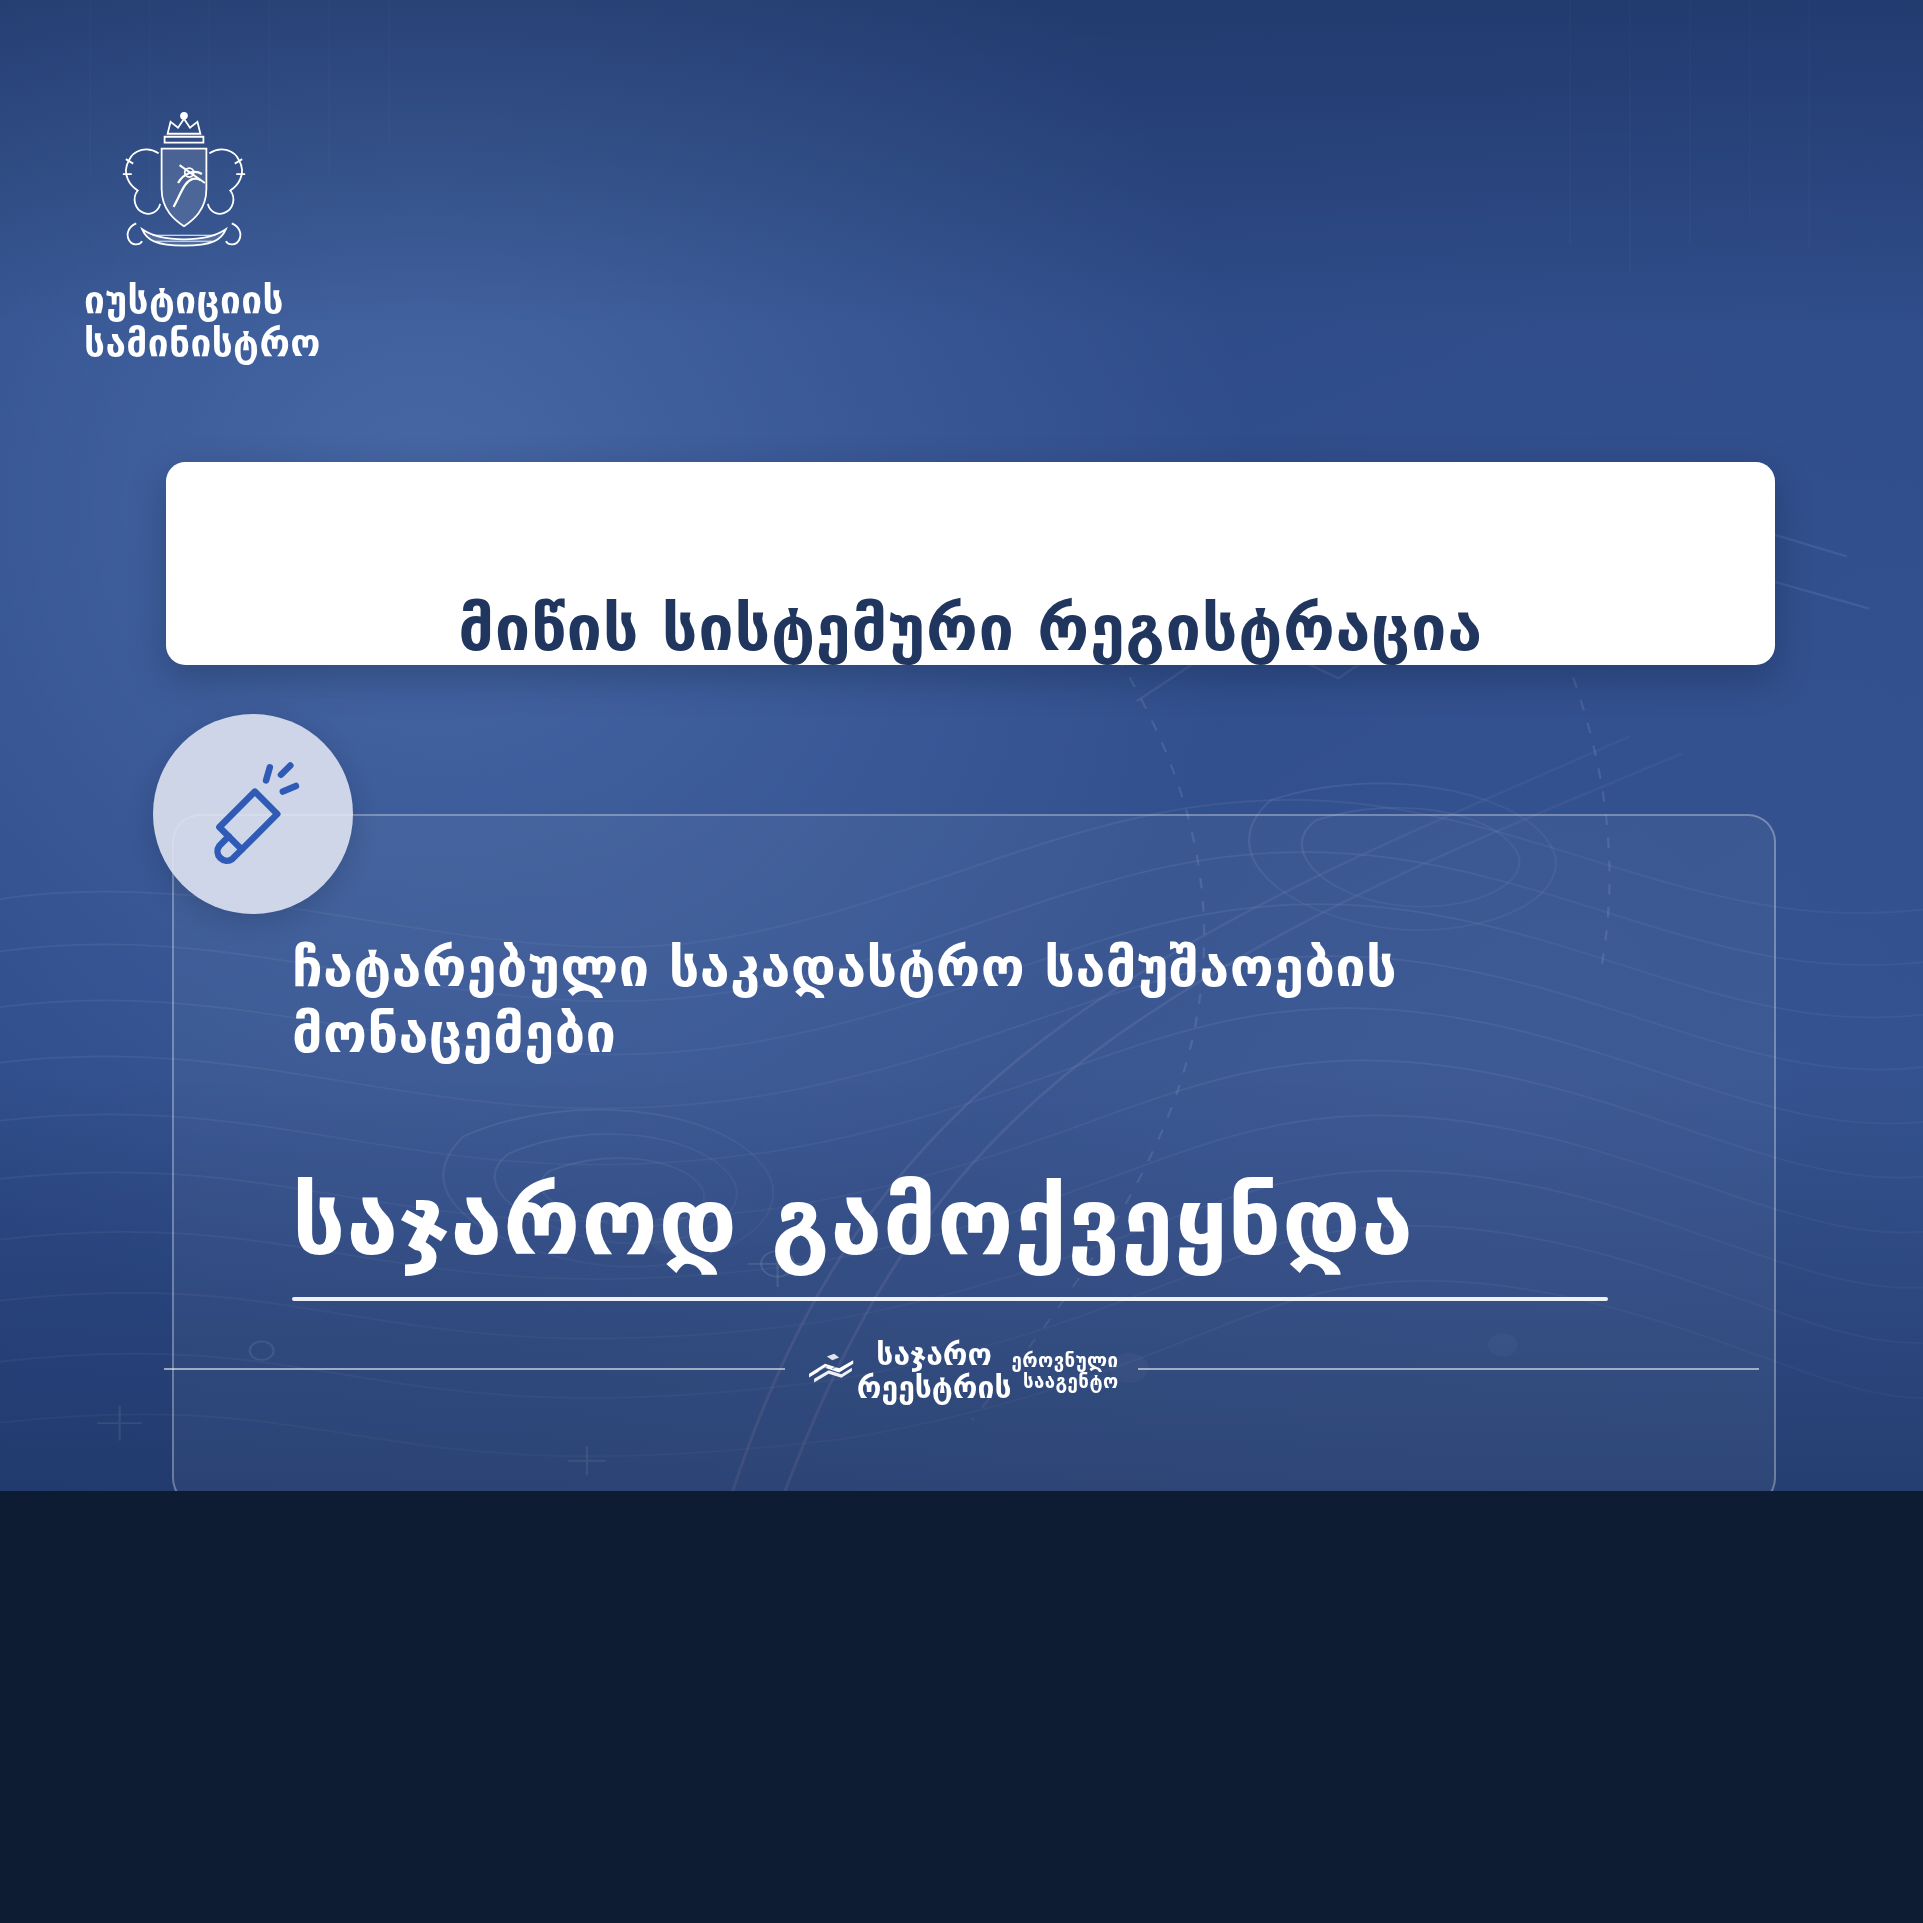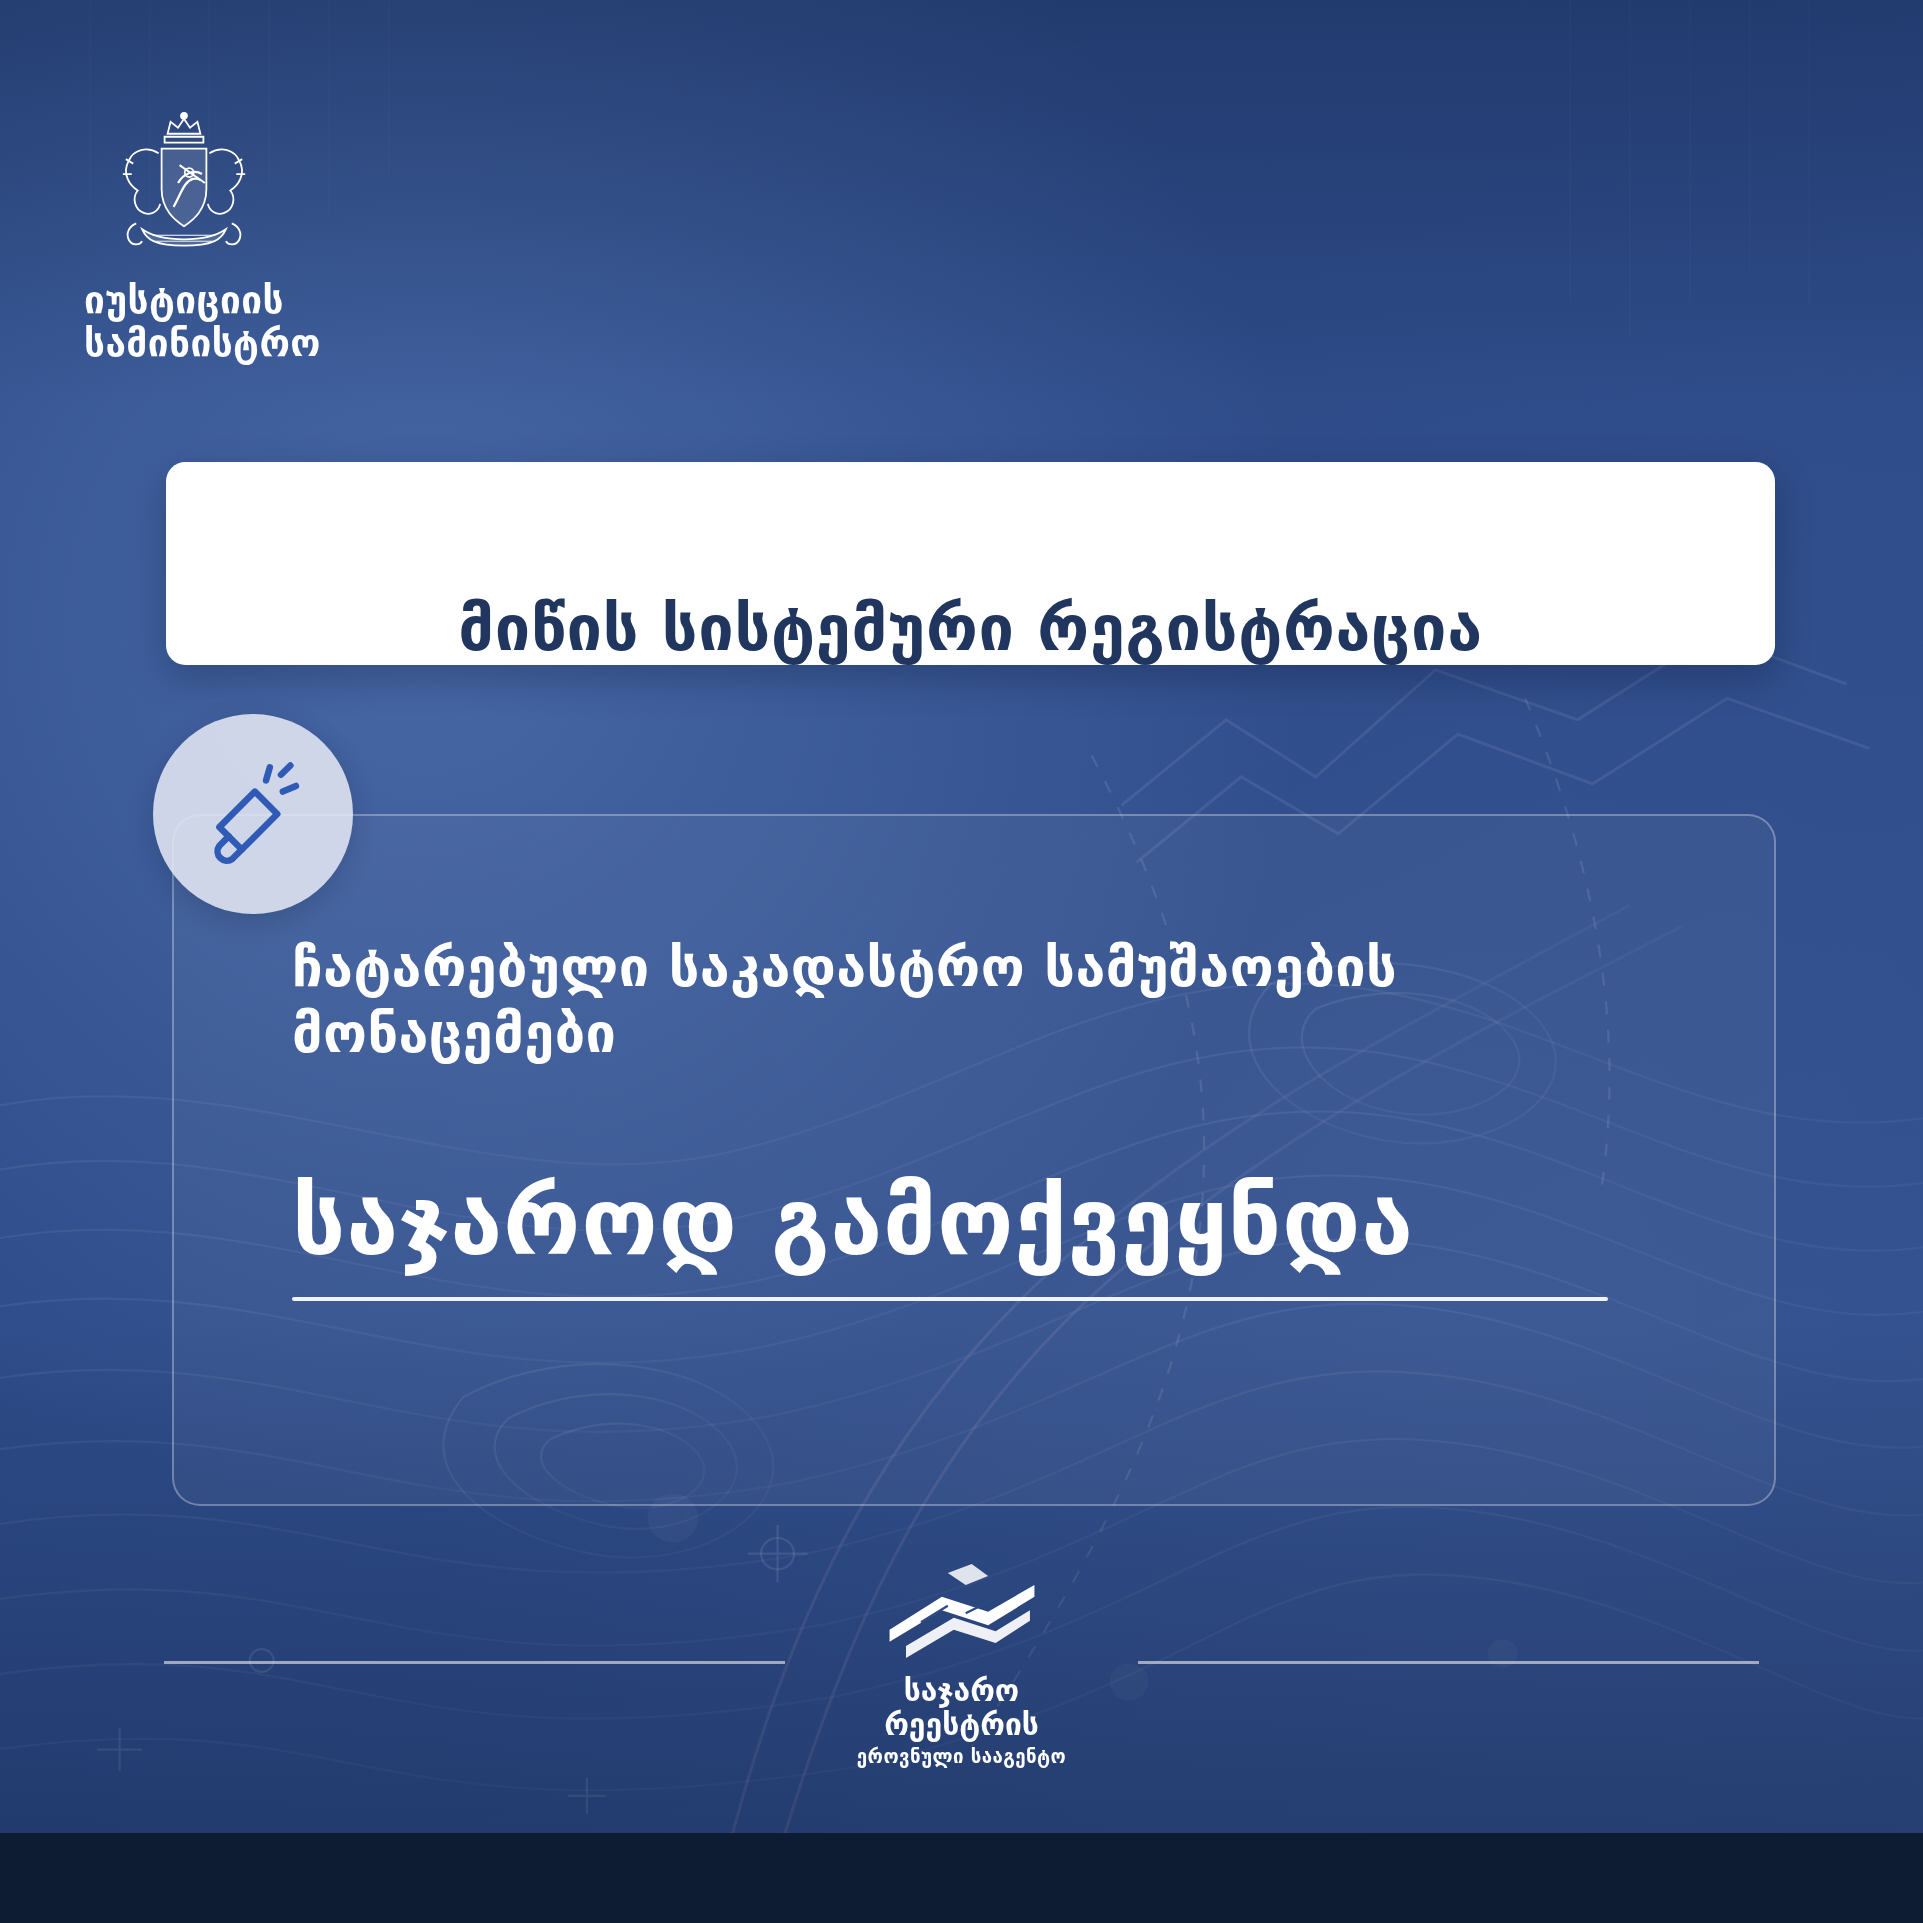--- a/index.html
+++ b/index.html
@@ -7,21 +7,21 @@
     padding: 0;
     background: #0d1b33;
   }
   body {
     font-family: "DejaVu Sans", "Liberation Sans", sans-serif;
   }
 
   .poster {
     position: relative;
     width: 1923px;
-    height: 1833px;
+    height: 1491px;
     overflow: hidden;
     background:
       radial-gradient(circle at 22% 34%, rgba(92,127,190,0.55) 0%, rgba(92,127,190,0.0) 46%),
       radial-gradient(circle at 78% 70%, rgba(60,88,150,0.45) 0%, rgba(60,88,150,0.0) 55%),
       linear-gradient(150deg, #2c4a86 0%, #2d4a87 35%, #2f4d8b 60%, #33528f 100%);
   }
 
   
   .bg-art {
     position: absolute;
@@ -155,21 +155,21 @@
     justify-content: center;
   }
   .footer-rule {
     height: 2.2px;
     width: 621px;
     background: rgba(255,255,255,0.55);
   }
   .footer-logo {
     width: 314px;
     display: flex;
-    flex-direction: column;
+    flex-direction: row;
     align-items: center;
     margin: 0 19.4px;
     padding-bottom: 0;
   }
   .footer-mark { width: 172px; height: 112px; }
   .footer-mark svg { width: 100%; height: 100%; display: block; }
   .footer-line1 {
     color: #ffffff;
     font-size: 30px;
     font-weight: 800;

